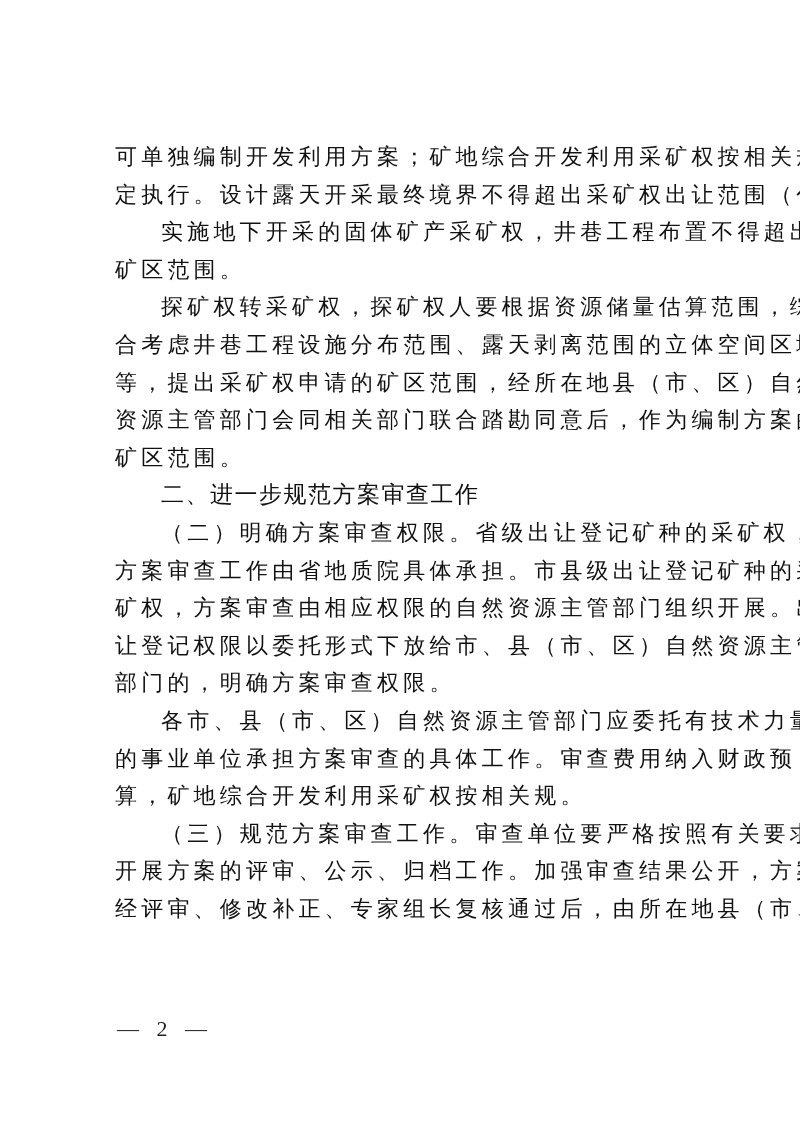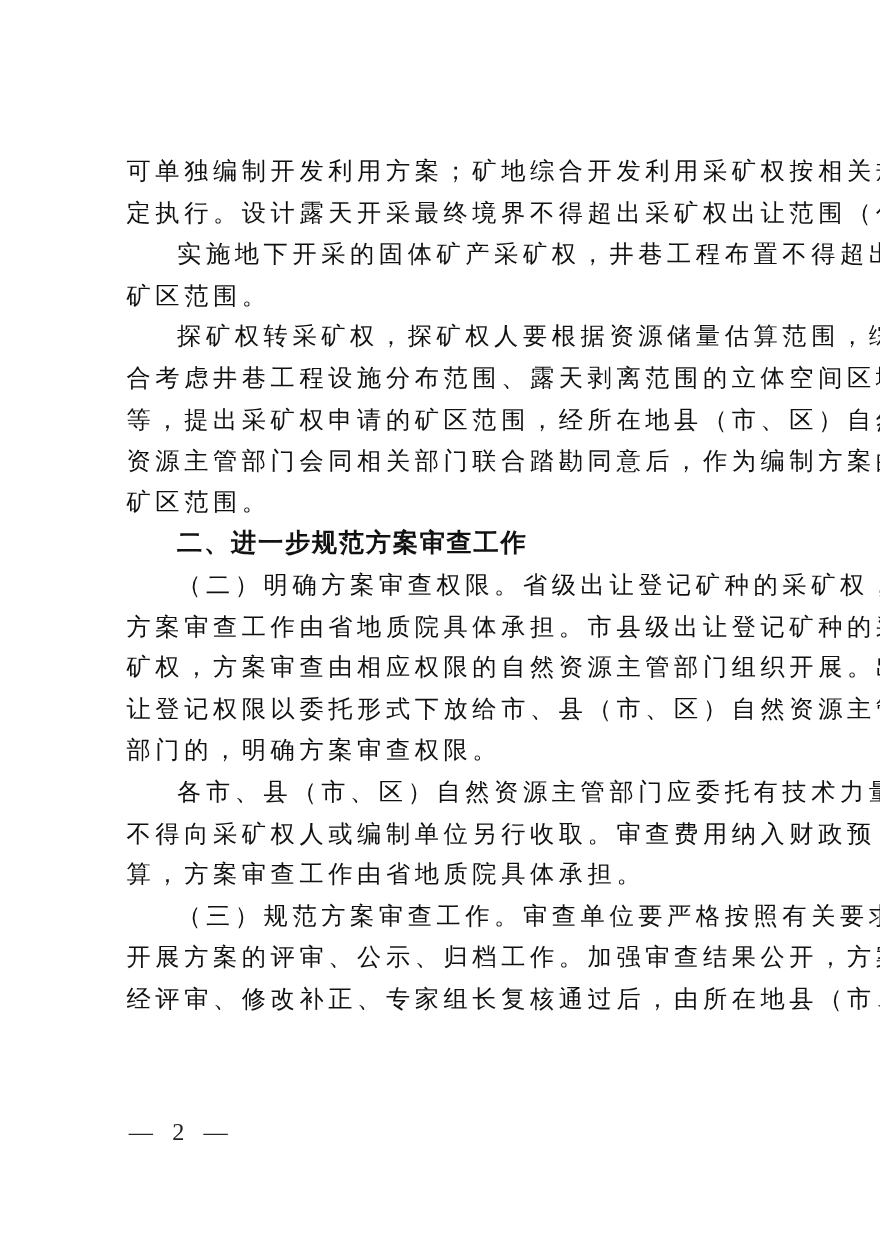--- a/index.html
+++ b/index.html
@@ -11,21 +11,21 @@
     font-family: "DejaVu Serif", "Liberation Serif", serif;
     font-size: 22px; color: #111;
     white-space: nowrap; letter-spacing: 4.2px;
     text-align: justify; text-align-last: justify;
     overflow: visible;
   }
   .line.last { text-align-last: left; }
   .line.indent { padding-left: 46px; }
   .line.heading {
     font-family: "DejaVu Sans", "Liberation Sans", sans-serif;
-    font-weight: bold; font-size: 23px; text-align-last: left;
+    font-weight: normal; font-size: 23px; text-align-last: left;
     letter-spacing: 1.5px; padding-left: 46px;
   }
   .pagenum {
     position: absolute; left: 117px; top: 1016px;
     font-family: "Liberation Serif", "DejaVu Serif", serif;
     font-size: 22px; color: #222; letter-spacing: 6px;
   }
 </style>
 </head>
 <body>
@@ -41,20 +41,20 @@
       <div class="line">等，提出采矿权申请的矿区范围，经所在地县（市、区）自然</div>
       <div class="line">资源主管部门会同相关部门联合踏勘同意后，作为编制方案的</div>
       <div class="line last">矿区范围。</div>
       <div class="line heading">二、进一步规范方案审查工作</div>
       <div class="line indent">（二）明确方案审查权限。省级出让登记矿种的采矿权，</div>
       <div class="line">方案审查工作由省地质院具体承担。市县级出让登记矿种的采</div>
       <div class="line">矿权，方案审查由相应权限的自然资源主管部门组织开展。出</div>
       <div class="line">让登记权限以委托形式下放给市、县（市、区）自然资源主管</div>
       <div class="line last">部门的，明确方案审查权限。</div>
       <div class="line indent">各市、县（市、区）自然资源主管部门应委托有技术力量</div>
-      <div class="line">不得向采矿权人或编制单位另行收取。审查费用纳入财政预</div>
-      <div class="line last">算，方案审查工作由省地质院具体承担。</div>
+      <div class="line">的事业单位承担方案审查的具体工作。审查费用纳入财政预</div>
+      <div class="line last">算，矿地综合开发利用采矿权按相关规。</div>
       <div class="line indent">（三）规范方案审查工作。审查单位要严格按照有关要求</div>
       <div class="line">开展方案的评审、公示、归档工作。加强审查结果公开，方案</div>
       <div class="line">经评审、修改补正、专家组长复核通过后，由所在地县（市、</div>
     </div>
   <div class="pagenum">— 2 —</div>
 </div>
 
 </body></html>

